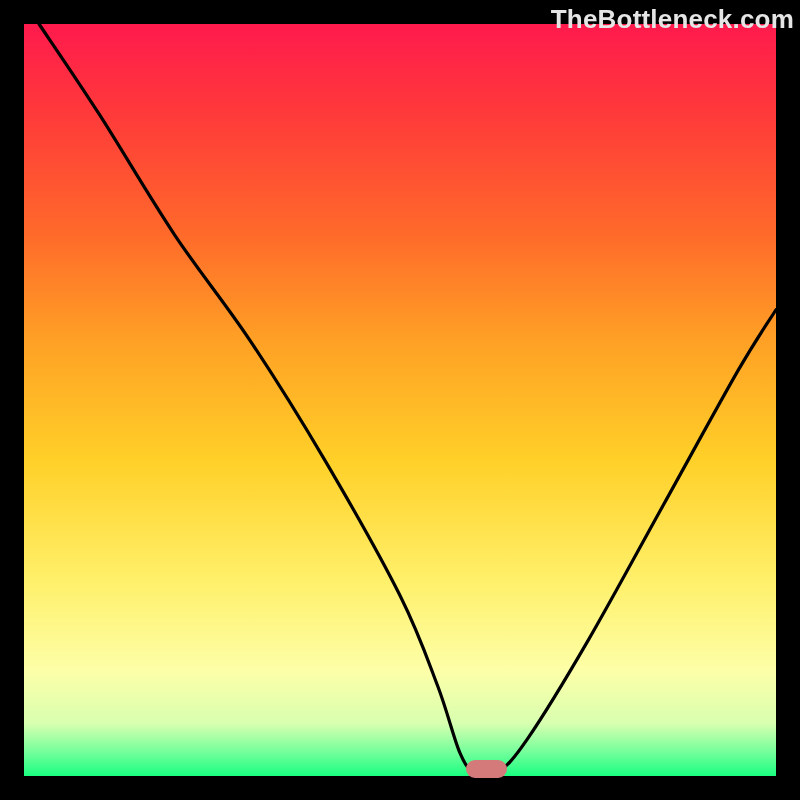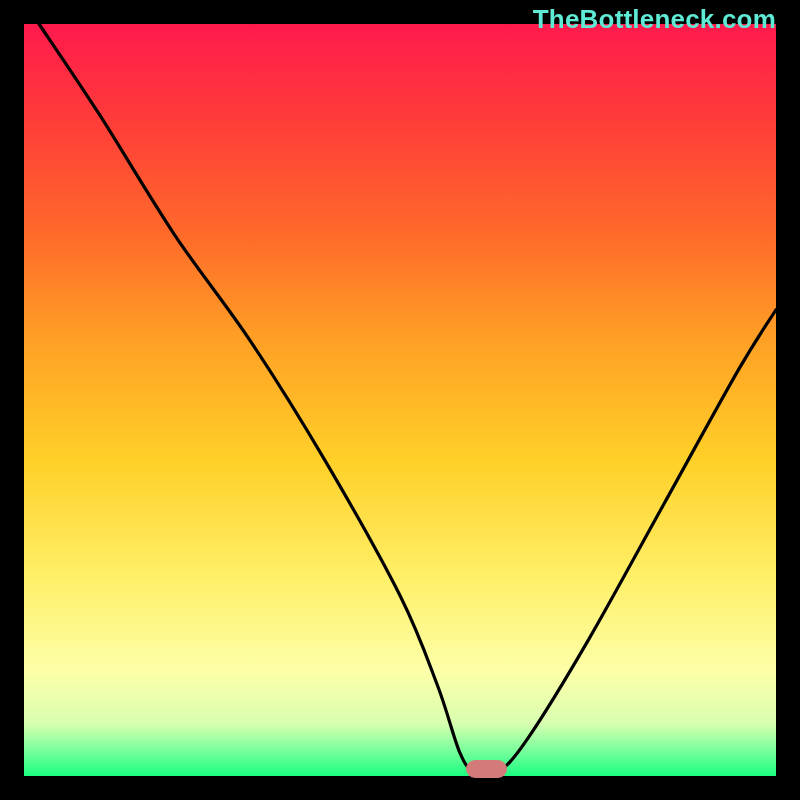--- a/index.html
+++ b/index.html
@@ -32,25 +32,25 @@
       #ffd028 58%,
       #fff06a 74%,
       #fdffa8 86%,
       #d8ffb0 93%,
       #6fff9a 97%,
       #1aff80 100%);
   }
   .watermark {
     position: absolute;
     top: 4px;
-    right: 24px;
+    right: 6px;
     font-family: Arial, Helvetica, sans-serif;
     font-size: 26px;
     font-weight: 600;
-    color: #5eead4;
+    color: #e5e5e5;
     letter-spacing: 0.2px;
     user-select: none;
   }
   svg.curve {
     position: absolute;
     left: 0;
     top: 0;
     width: 752px;
     height: 752px;
     overflow: visible;

